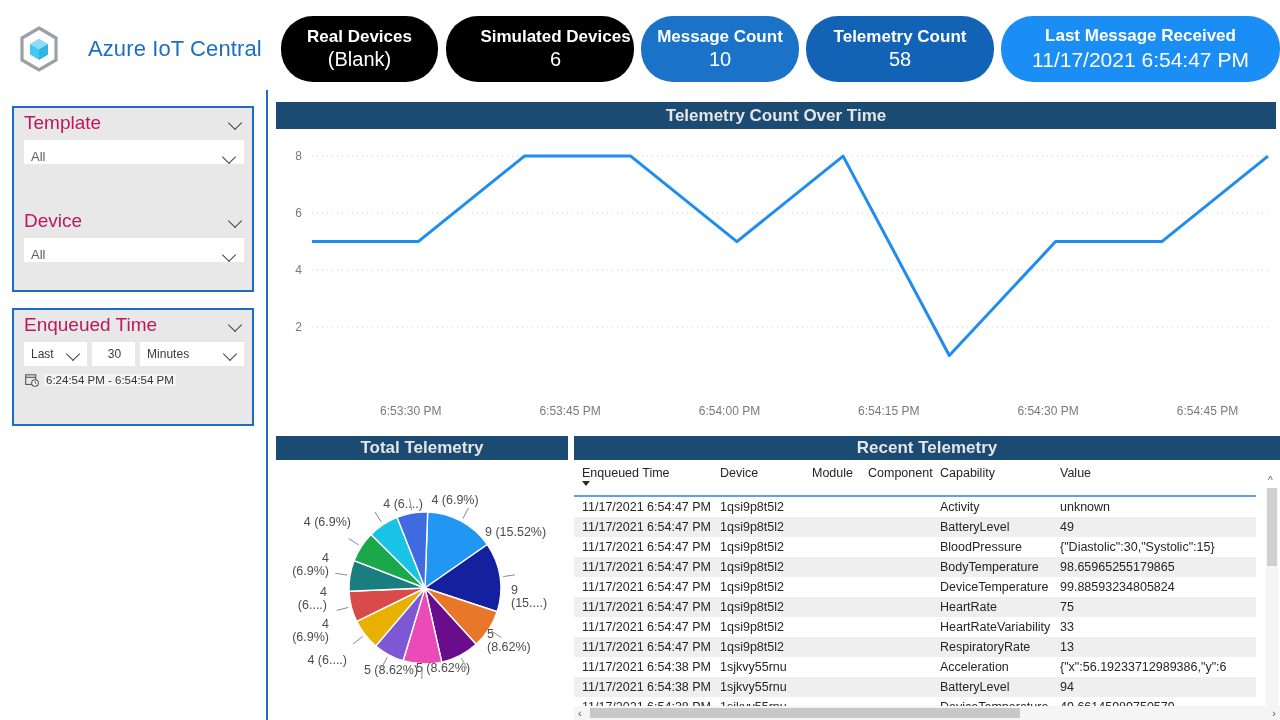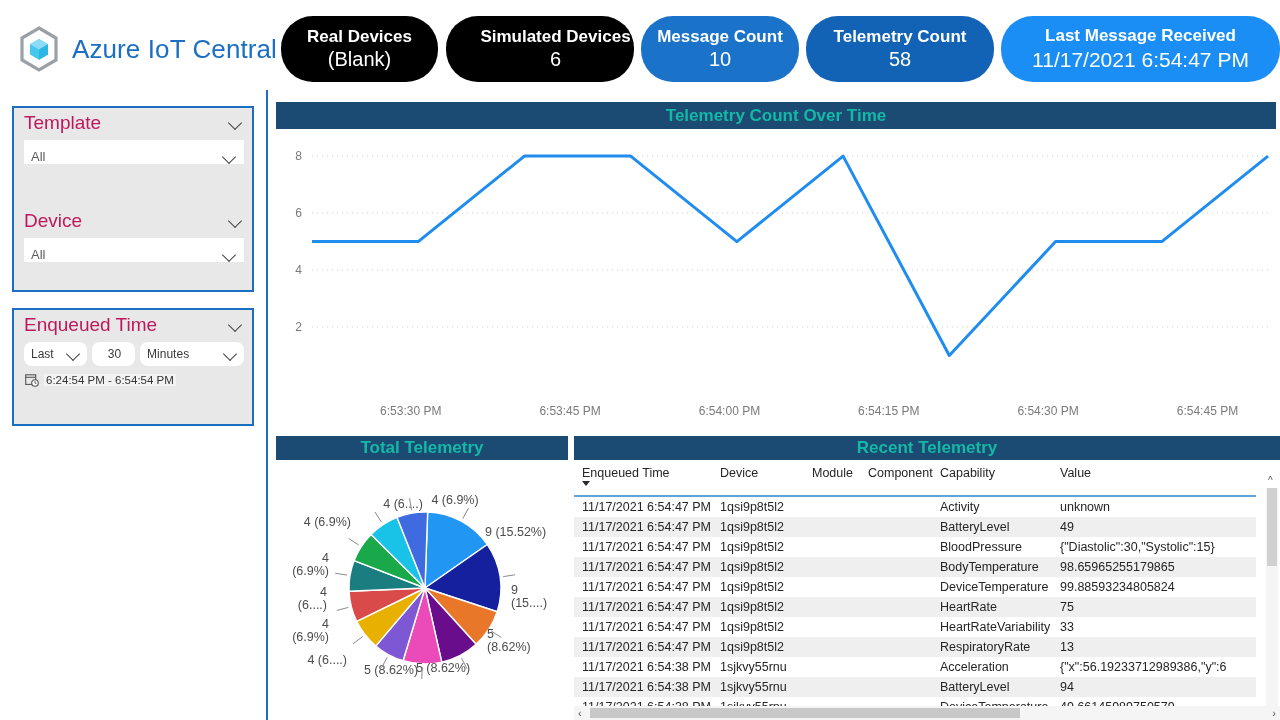--- a/index.html
+++ b/index.html
@@ -8,21 +8,21 @@
     font-family: "Liberation Sans", sans-serif;
     background: #ffffff;
     overflow: hidden;
   }
   #app { position: relative; width: 1280px; height: 720px; background:#fff; }
 
   
   .topbar { position:absolute; left:0; top:0; width:1280px; height:90px; background:#ffffff; }
   .brand { position:absolute; left:18px; top:26px; display:flex; align-items:center; gap:12px; }
   .brand-logo { width:42px; height:46px; position:relative; }
-  .brand-title { font-size:26px; color:#1b6ec2; letter-spacing:0.1px; }
+  .brand-title { font-size:22px; color:#1b6ec2; letter-spacing:0.1px;margin-left:16px; }
 
   .kpi { position:absolute; top:16px; height:66px; display:flex; flex-direction:column;
          align-items:center; justify-content:center; color:#ffffff;border-radius:32px; }
   .kpi-label { font-size:17px; font-weight:bold; line-height:1.15; white-space:nowrap; }
   .kpi-value { font-size:20px; line-height:1.2; white-space:nowrap; margin-top:1px; }
 
   #kpi-real      { left:281px;  width:157px; background:#000000; }
   #kpi-sim       { left:446px;  width:188px; background:#000000;padding-left:31px; }
   #kpi-msg       { left:641px;  width:158px; background:#1a73c8; }
   #kpi-tel       { left:806px;  width:188px; background:#1263b5; }
@@ -43,29 +43,29 @@
   .chev::before { content:""; position:absolute; left:2px; top:0px; width:9px; height:9px;
                   border-right:1.6px solid #444; border-bottom:1.6px solid #444;
                   transform:rotate(45deg); }
 
   .slicer-field { margin:2px 8px 0 10px; height:24px; background:#ffffff;
                   display:flex; align-items:center; justify-content:space-between; padding:9px 6px 0 7px; }
   .slicer-field-text { font-size:13px; color:#5c5c5c; }
 
   .time-row { display:flex; gap:5px; margin:2px 8px 0 10px; }
   .tf { background:#ffffff; height:24px; display:flex; align-items:center;
-        justify-content:space-between; padding:0 5px 0 7px; font-size:12px; color:#3a3a3a;border-radius:8px; }
+        justify-content:space-between; padding:0 5px 0 7px; font-size:12px; color:#3a3a3a; }
   #tf-last { width:64px; } #tf-num { width:44px; justify-content:center; } #tf-unit { width:106px; }
 
   .time-range { display:flex; align-items:center; gap:5px; margin:7px 0 0 11px; }
   .cal-icon { width:14px; height:14px; position:relative; flex:0 0 auto; }
   .time-range-text { font-size:11.5px; color:#333; background:#f3f3f3; padding:0 2px; }
 
   
-  .panel-title { background:#1b4a73; color:#14b8a6; font-size:17px; font-weight:bold;
+  .panel-title { background:#1b4a73; color:#e5e5e5; font-size:17px; font-weight:bold;
                  display:flex; align-items:center; justify-content:center; }
 
   
   #line-panel { position:absolute; left:276px; top:102px; width:1000px; height:330px; }
   #line-title { position:absolute; left:0; top:0; width:1000px; height:27px; }
   #line-plot  { position:absolute; left:0; top:27px; width:1000px; height:303px; background:#fff; }
 
   
   #pie-panel { position:absolute; left:276px; top:436px; width:292px; height:284px; }
   #pie-title { position:absolute; left:0; top:0; width:292px; height:24px; }

